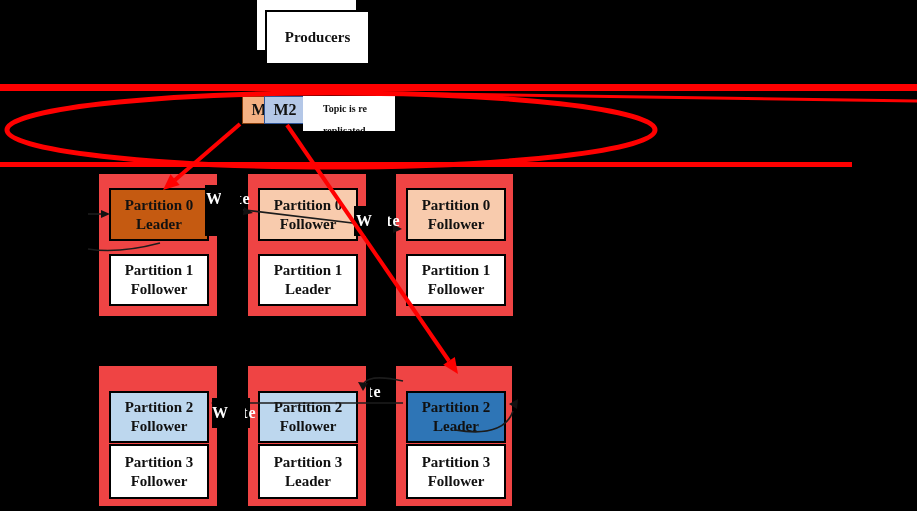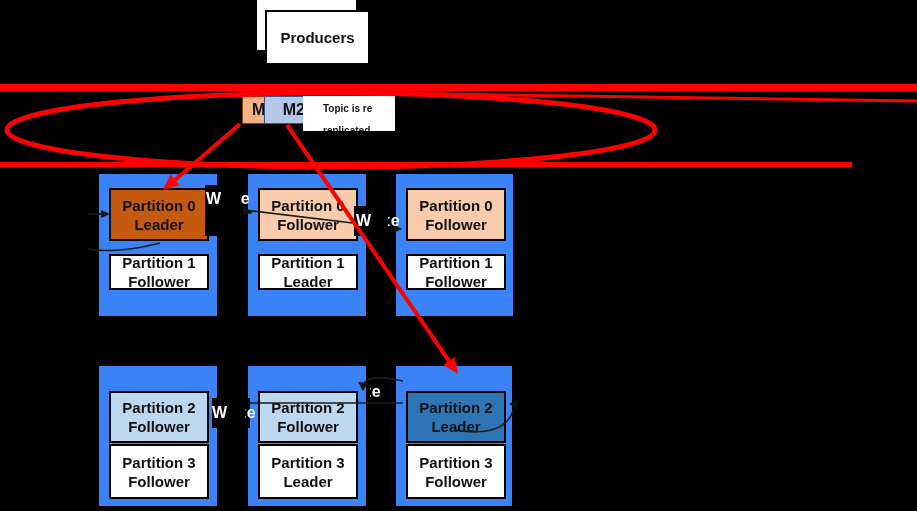--- a/index.html
+++ b/index.html
@@ -1,36 +1,36 @@
 <!DOCTYPE html>
 <html><head>
 <meta charset="utf-8">
 <style>
   html,body{margin:0;padding:0;background:#000;}
   #stage{position:relative;width:917px;height:511px;background:#000;overflow:hidden;
-         font-family:Liberation Sans, sans-serif;}
+         font-family:Liberation Serif, serif;}
   .box{position:absolute;box-sizing:border-box;background:#fff;border:2px solid #000;}
   .producers-back{left:255px;top:-4px;width:103px;height:56px;border-width:2px;}
   .producers-front{left:265px;top:10px;width:105px;height:55px;display:flex;align-items:center;justify-content:center;
                    font-size:15px;font-weight:600;color:#111;}
   .msg{position:absolute;box-sizing:border-box;width:42px;height:28px;top:96px;display:flex;align-items:center;justify-content:center;
        font-size:16px;font-weight:600;color:#111;}
   #msg-m1{left:222px;border:1.5px solid #843C0C;margin-left:20px;}
   #msg-m2{left:264px;border:1.5px solid #2F5597;}
   .topic-note{position:absolute;left:303px;top:96px;width:92px;height:35px;background:#fff;overflow:hidden;}
   .topic-note .inner{position:absolute;left:20px;top:2px;width:160px;line-height:22px;font-size:10px;
                      font-weight:600;color:#111;white-space:nowrap;}
-  .broker{position:absolute;box-sizing:border-box;background:#3b82f6;border:2px solid #000;width:122px;}
+  .broker{position:absolute;box-sizing:border-box;background:#ef4444;border:2px solid #000;width:122px;}
   .broker.top{top:172px;height:146px;}
   .broker.bottom{top:364px;height:144px;}
   .cell{position:absolute;box-sizing:border-box;left:10px;width:100px;border:2px solid #000;
         display:flex;flex-direction:column;align-items:center;justify-content:center;
         font-size:15px;font-weight:600;line-height:19px;color:#111;text-align:center;}
   .cell.c0{top:14px;height:53px;}
-  .cell.c1t{top:80px;height:36px;}
+  .cell.c1t{top:80px;height:52px;}
   .cell.c0b{top:25px;height:52px;}
   .cell.c1b{top:78px;height:55px;}
   svg.layer{position:absolute;left:0;top:0;}
   .blob{position:absolute;background:#000;}
   .write-label{position:absolute;color:#fff;font-size:16px;font-weight:600;letter-spacing:1px;white-space:nowrap;}
   .write-clip{position:absolute;overflow:hidden;}
   .z1{z-index:10}.z2{z-index:20}.z3{z-index:30}.z4{z-index:40}.z5{z-index:50}.z6{z-index:60}
 </style>
 </head>
 <body>
@@ -38,21 +38,21 @@
 <div id="stage">
 
   <div class="box producers-back z1"></div>
   <div class="box producers-front z1">
     <span>Producers</span>
   </div>
 
   <div id="msg-m1" class="msg z1" style="background-color: rgb(244, 177, 131);">
     <span>M1</span>
   </div>
-  <div id="msg-m2" class="msg z1" style="background-color: rgb(180, 199, 231); justify-content: flex-end;">
+  <div id="msg-m2" class="msg z1" style="background-color: rgb(180, 199, 231);">
     <span>M2</span>
   </div>
 
   <div class="topic-note z1">
     <div class="inner">
       <div>Topic is re</div>
       <div>replicated</div>
     </div>
   </div>
 

